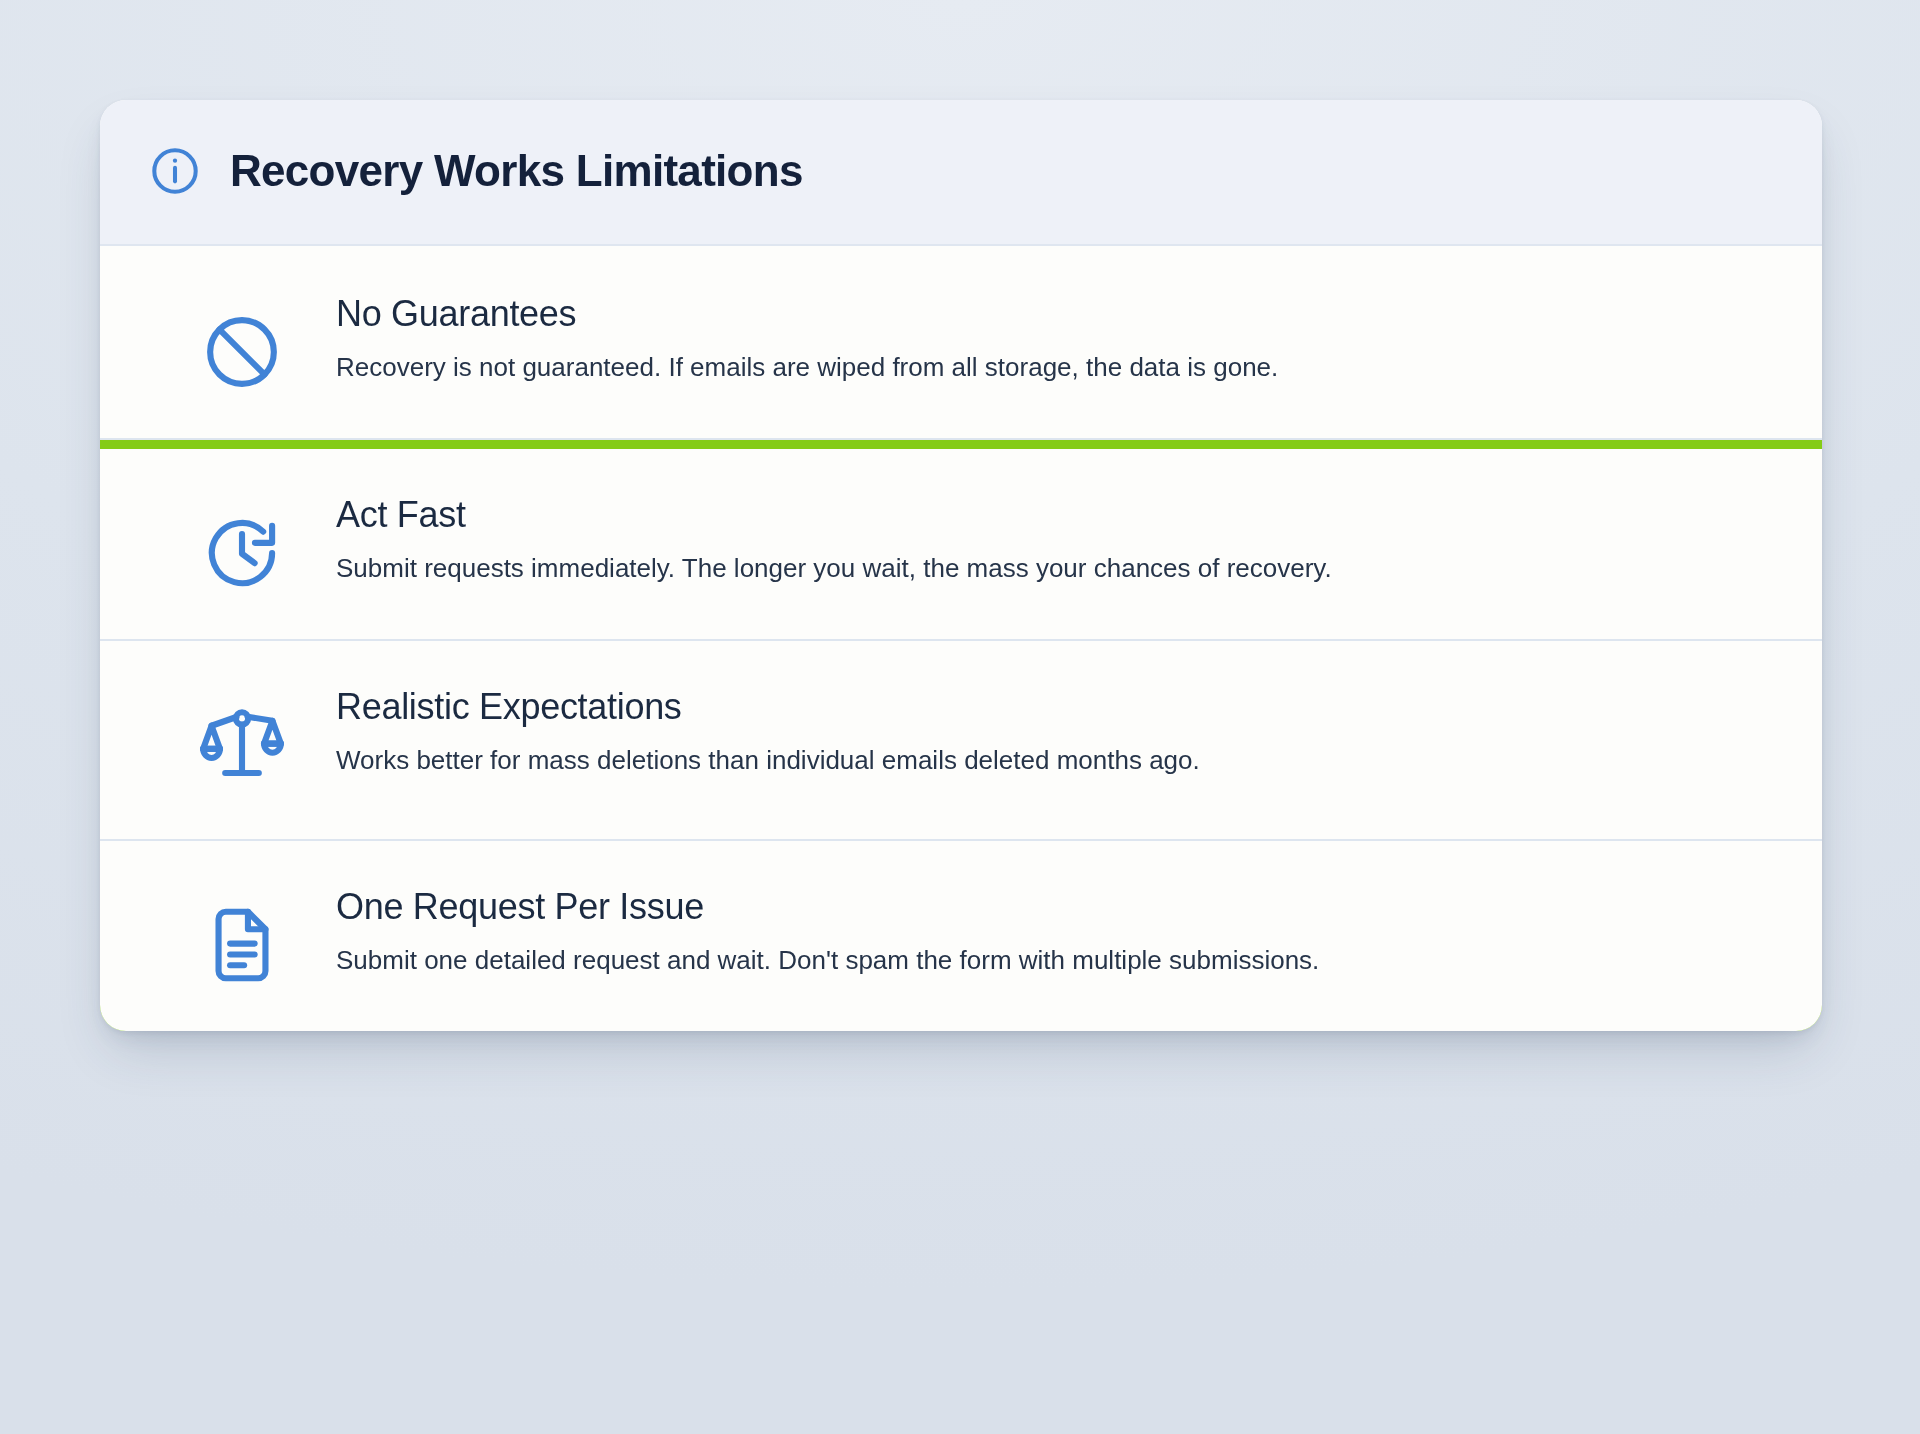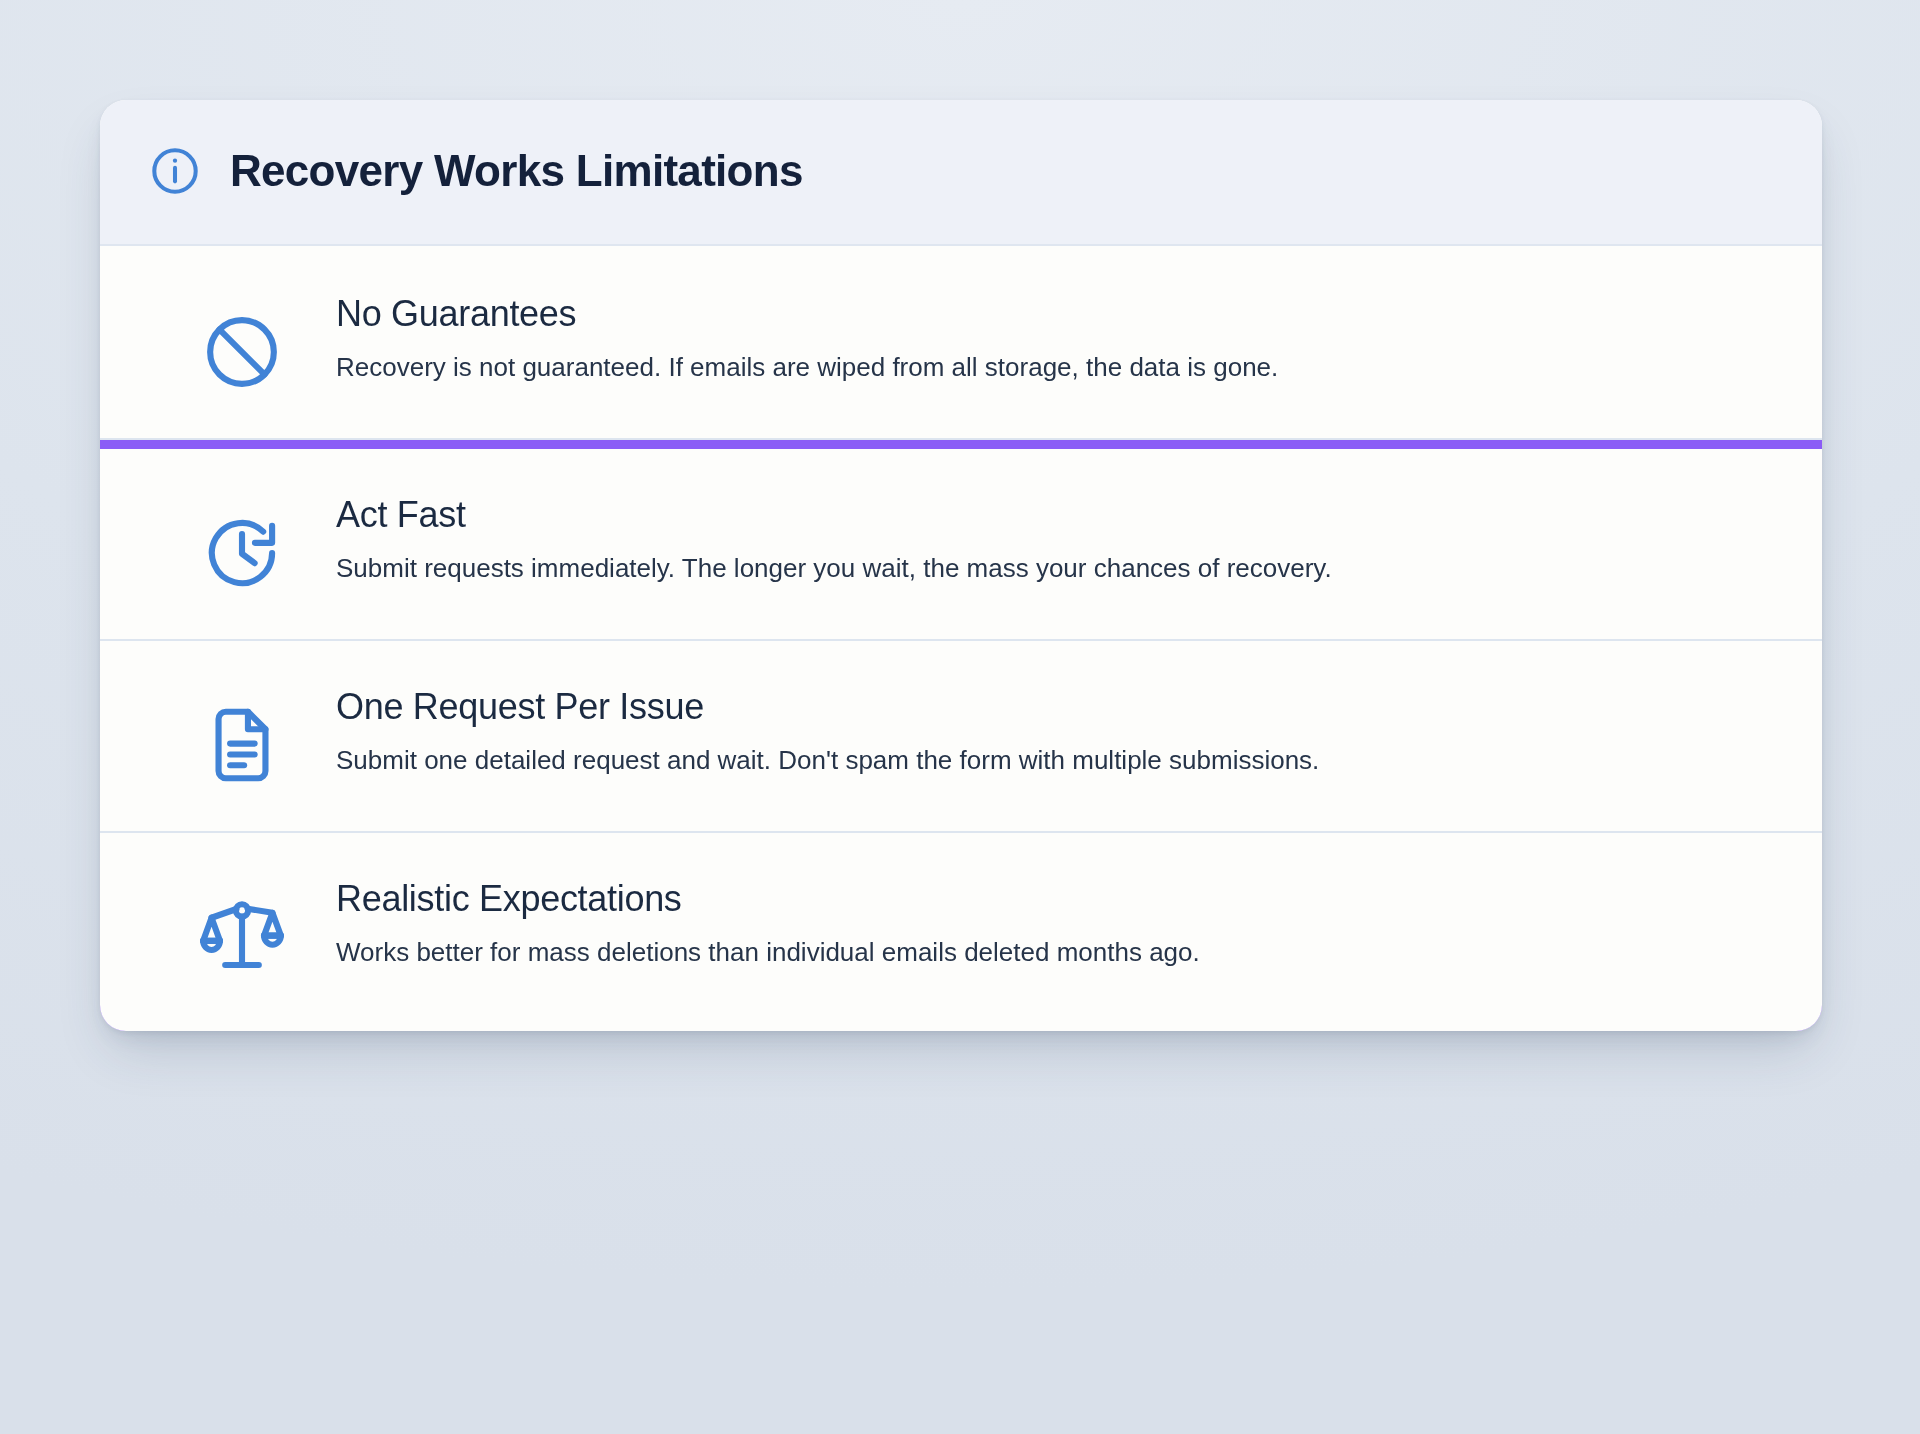--- a/index.html
+++ b/index.html
@@ -56,21 +56,21 @@
   .card-title {
     font-size: 44px;
     font-weight: 700;
     letter-spacing: -0.7px;
     color: #14213b;
     line-height: 1.05;
     white-space: nowrap;
   }
 
   
-  .rows { display: block; background: #8b5cf6; }
+  .rows { display: block; background: #84cc16; }
 
   .row {
     display: flex;
     align-items: flex-start;
     padding: 40px 60px 40px 48px;
     border-bottom: 2px solid #dde5ef;
     background: #fdfdfb;
   }
   .row:last-child { border-bottom: none; }
 
@@ -156,38 +156,20 @@
           <svg class="row-icon" viewBox="0 0 24 24" fill="none" stroke="#4183d6" stroke-width="1.75" stroke-linecap="round" stroke-linejoin="round">
             <path d="M20.6 12a8.6 8.6 0 1 1-2.55-6.1"></path>
             <polyline points="20.6,4.2 20.6,9.1 15.7,9.1"></polyline>
             <polyline points="12,6.6 12,12.2 15.6,14.9"></polyline>
           </svg>
         </span>
       </div>
       <div class="row-body">
         <div class="row-title">Act Fast</div>
         <div class="row-desc">Submit requests immediately. The longer you wait, the mass your chances of recovery.</div>
-      </div>
-    </div>
-
-    <div class="row row--3">
-      <div class="row-icon-cell">
-        <span>
-          <svg class="row-icon" viewBox="0 0 24 24" fill="none" stroke="#4183d6" stroke-width="1.75" stroke-linecap="round" stroke-linejoin="round">
-            <path d="M5.3 4.6a2.1 2.1 0 0 1 2.1-2.1h6.3l5.0 5.0v11.9a2.1 2.1 0 0 1-2.1 2.1H7.4a2.1 2.1 0 0 1-2.1-2.1z"></path>
-            <polyline points="13.7,2.5 13.7,7.5 18.7,7.5"></polyline>
-            <line x1="8.6" y1="11.6" x2="15.6" y2="11.6"></line>
-            <line x1="8.6" y1="14.7" x2="15.6" y2="14.7"></line>
-            <line x1="8.6" y1="17.8" x2="12.6" y2="17.8"></line>
-          </svg>
-        </span>
-      </div>
-      <div class="row-body">
-        <div class="row-title">One Request Per Issue</div>
-        <div class="row-desc">Submit one detailed request and wait. Don't spam the form with multiple submissions.</div>
       </div>
     </div>
 
     <div class="row row--4">
       <div class="row-icon-cell">
         <span>
           <svg class="row-icon" viewBox="0 0 24 24" fill="none" stroke="#4183d6" stroke-width="1.75" stroke-linecap="round" stroke-linejoin="round">
             <circle cx="12" cy="4.4" r="1.75"></circle>
             <line x1="12" y1="6.2" x2="12" y2="19.6"></line>
             <line x1="7.2" y1="20.0" x2="16.8" y2="20.0"></line>
@@ -201,14 +183,32 @@
             <path d="M18.3 11.6 a2.4 2.6 0 0 0 4.8 0"></path>
           </svg>
         </span>
       </div>
       <div class="row-body">
         <div class="row-title">Realistic Expectations</div>
         <div class="row-desc">Works better for mass deletions than individual emails deleted months ago.</div>
       </div>
     </div>
 
+    <div class="row row--3">
+      <div class="row-icon-cell">
+        <span>
+          <svg class="row-icon" viewBox="0 0 24 24" fill="none" stroke="#4183d6" stroke-width="1.75" stroke-linecap="round" stroke-linejoin="round">
+            <path d="M5.3 4.6a2.1 2.1 0 0 1 2.1-2.1h6.3l5.0 5.0v11.9a2.1 2.1 0 0 1-2.1 2.1H7.4a2.1 2.1 0 0 1-2.1-2.1z"></path>
+            <polyline points="13.7,2.5 13.7,7.5 18.7,7.5"></polyline>
+            <line x1="8.6" y1="11.6" x2="15.6" y2="11.6"></line>
+            <line x1="8.6" y1="14.7" x2="15.6" y2="14.7"></line>
+            <line x1="8.6" y1="17.8" x2="12.6" y2="17.8"></line>
+          </svg>
+        </span>
+      </div>
+      <div class="row-body">
+        <div class="row-title">One Request Per Issue</div>
+        <div class="row-desc">Submit one detailed request and wait. Don't spam the form with multiple submissions.</div>
+      </div>
+    </div>
+
   </div>
 </div>
 
 </body></html>

